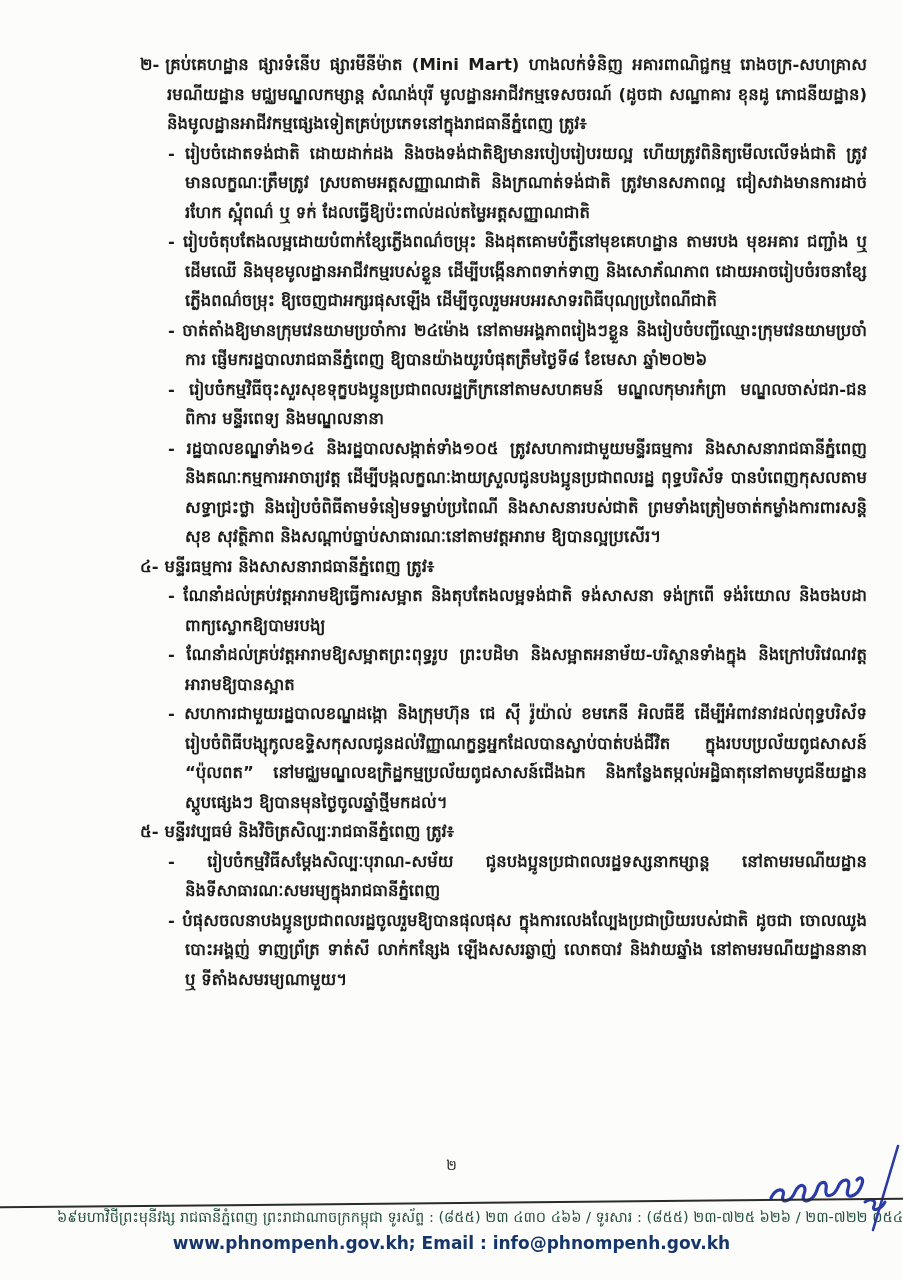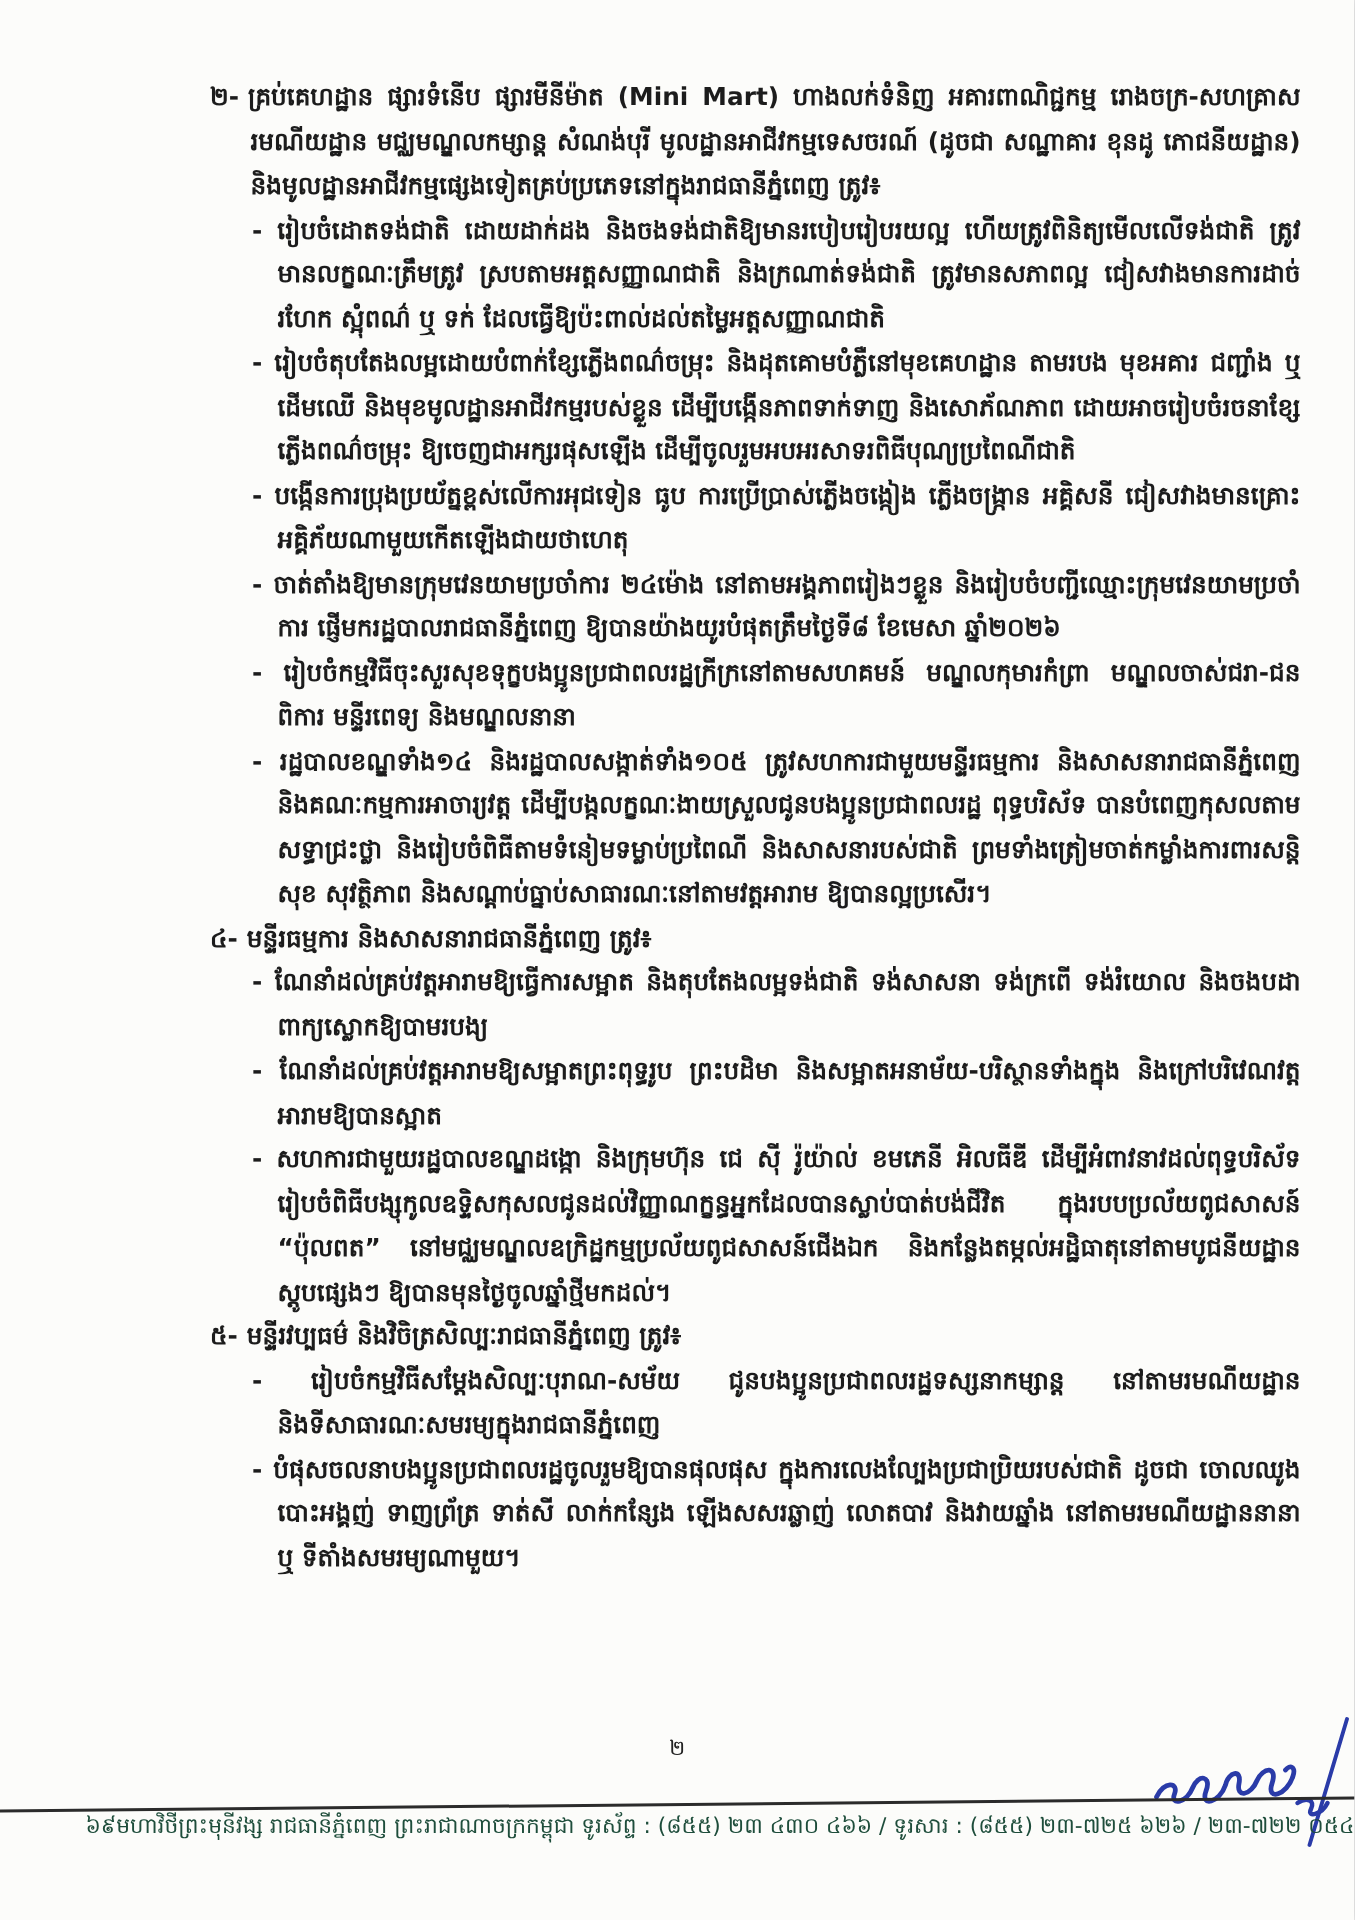--- a/index.html
+++ b/index.html
@@ -76,21 +76,20 @@
 <div class="page">
 
   <div class="content">
 
     <div class="section">
       <div class="sec-heading">
         <span class="sec-num">២-</span><span>គ្រប់គេហដ្ឋាន ផ្សារទំនើប ផ្សារមីនីម៉ាត (Mini Mart) ហាងលក់ទំនិញ អគារពាណិជ្ជកម្ម រោងចក្រ-សហគ្រាស រមណីយដ្ឋាន មជ្ឈមណ្ឌលកម្សាន្ត សំណង់បុរី មូលដ្ឋានអាជីវកម្មទេសចរណ៍ (ដូចជា សណ្ឋាគារ ខុនដូ ភោជនីយដ្ឋាន) និងមូលដ្ឋានអាជីវកម្មផ្សេងទៀតគ្រប់ប្រភេទនៅក្នុងរាជធានីភ្នំពេញ ត្រូវ៖</span>
       </div>
       <div class="bullet">រៀបចំដោតទង់ជាតិ ដោយដាក់ដង និងចងទង់ជាតិឱ្យមានរបៀបរៀបរយល្អ ហើយត្រូវពិនិត្យមើលលើទង់ជាតិ ត្រូវមានលក្ខណៈត្រឹមត្រូវ ស្របតាមអត្តសញ្ញាណជាតិ និងក្រណាត់ទង់ជាតិ ត្រូវមានសភាពល្អ ជៀសវាងមានការដាច់រហែក ស្អុំពណ៌ ឬ ទក់ ដែលធ្វើឱ្យប៉ះពាល់ដល់តម្លៃអត្តសញ្ញាណជាតិ</div>
       <div class="bullet">រៀបចំតុបតែងលម្អដោយបំពាក់ខ្សែភ្លើងពណ៌ចម្រុះ និងដុតគោមបំភ្លឺនៅមុខគេហដ្ឋាន តាមរបង មុខអគារ ជញ្ជាំង ឬ ដើមឈើ និងមុខមូលដ្ឋានអាជីវកម្មរបស់ខ្លួន ដើម្បីបង្កើនភាពទាក់ទាញ និងសោភ័ណភាព ដោយអាចរៀបចំរចនាខ្សែភ្លើងពណ៌ចម្រុះ ឱ្យចេញជាអក្សរផុសឡើង ដើម្បីចូលរួមអបអរសាទរពិធីបុណ្យប្រពៃណីជាតិ</div>
-      <div class="bullet">បង្កើនការប្រុងប្រយ័ត្នខ្ពស់លើការអុជទៀន ធូប ការប្រើប្រាស់ភ្លើងចង្កៀង ភ្លើងចង្ក្រាន អគ្គិសនី ជៀសវាងមានគ្រោះអគ្គិភ័យណាមួយកើតឡើងជាយថាហេតុ</div>
     </div>
 
     <div class="section">
       <div class="bullet">ចាត់តាំងឱ្យមានក្រុមវេនយាមប្រចាំការ ២៤ម៉ោង នៅតាមអង្គភាពរៀងៗខ្លួន និងរៀបចំបញ្ជីឈ្មោះក្រុមវេនយាមប្រចាំការ ផ្ញើមករដ្ឋបាលរាជធានីភ្នំពេញ ឱ្យបានយ៉ាងយូរបំផុតត្រឹមថ្ងៃទី៨ ខែមេសា ឆ្នាំ២០២៦</div>
       <div class="bullet">រៀបចំកម្មវិធីចុះសួរសុខទុក្ខបងប្អូនប្រជាពលរដ្ឋក្រីក្រនៅតាមសហគមន៍ មណ្ឌលកុមារកំព្រា មណ្ឌលចាស់ជរា-ជនពិការ មន្ទីរពេទ្យ និងមណ្ឌលនានា</div>
       <div class="bullet">រដ្ឋបាលខណ្ឌទាំង១៤ និងរដ្ឋបាលសង្កាត់ទាំង១០៥ ត្រូវសហការជាមួយមន្ទីរធម្មការ និងសាសនារាជធានីភ្នំពេញ និងគណៈកម្មការអាចារ្យវត្ត ដើម្បីបង្កលក្ខណៈងាយស្រួលជូនបងប្អូនប្រជាពលរដ្ឋ ពុទ្ធបរិស័ទ បានបំពេញកុសលតាមសទ្ធាជ្រះថ្លា និងរៀបចំពិធីតាមទំនៀមទម្លាប់ប្រពៃណី និងសាសនារបស់ជាតិ ព្រមទាំងត្រៀមចាត់កម្លាំងការពារសន្តិសុខ សុវត្ថិភាព និងសណ្ដាប់ធ្នាប់សាធារណៈនៅតាមវត្តអារាម ឱ្យបានល្អប្រសើរ។</div>
     </div>
 
     <div class="section">
       <div class="sec-heading">
@@ -115,14 +114,15 @@
 
   <svg class="signature" viewBox="0 0 140 92" fill="none">
     <path d="M10 56 C15 45 25 46 22 54 C19 62 30 60 34 50 C38 40 47 42 43 52 C39 63 52 60 56 48 C58 39 67 37 65 47 C63 57 73 55 77 45 C81 36 91 35 87 47 C83 59 97 55 101 42 C103 36 99 34 96 38" stroke="#2a3ba8" stroke-width="3.2" stroke-linecap="round"></path>
     <path d="M104 60 C110 56 116 58 113 64 C110 70 120 68 124 60" stroke="#2a3ba8" stroke-width="3" stroke-linecap="round"></path>
     <path d="M112 88 L137 4" stroke="#2a3ba8" stroke-width="2.6" stroke-linecap="round"></path>
   </svg>
 
   <div class="separator"></div>
 
   <div class="footer-address">៦៩មហាវិថីព្រះមុនីវង្ស រាជធានីភ្នំពេញ ព្រះរាជាណាចក្រកម្ពុជា ទូរស័ព្ទ : (៨៥៥) ២៣ ៤៣០ ៤៦៦ / ទូរសារ : (៨៥៥) ២៣-៧២៥ ៦២៦ / ២៣-៧២២ ០៥៤</div>
+  <div class="footer-web">www.phnompenh.gov.kh; Email : info@phnompenh.gov.kh</div>
 
 </div>
 
 </body></html>

